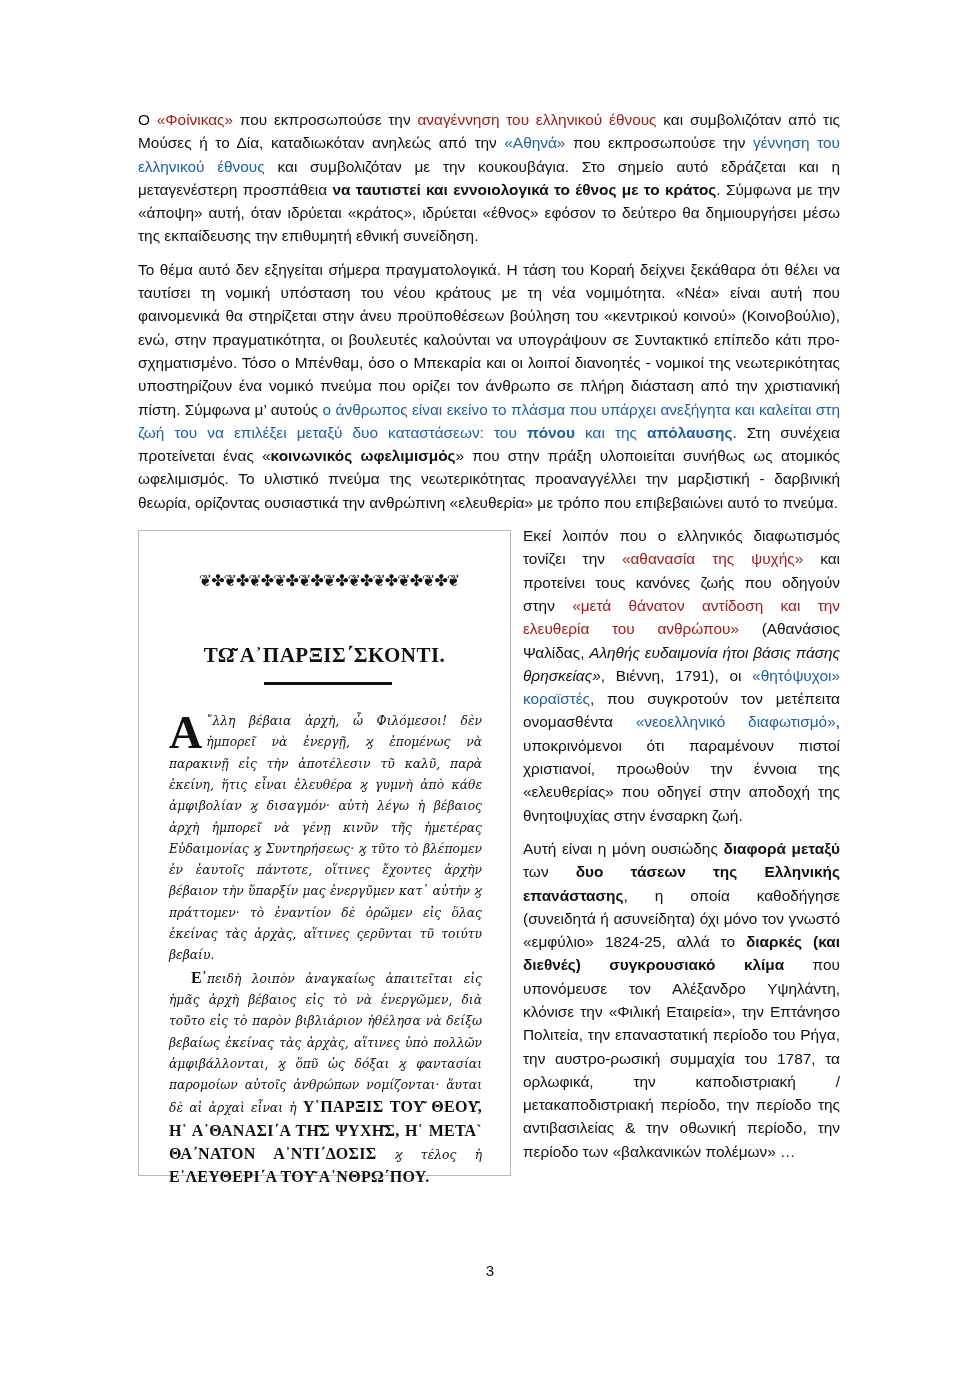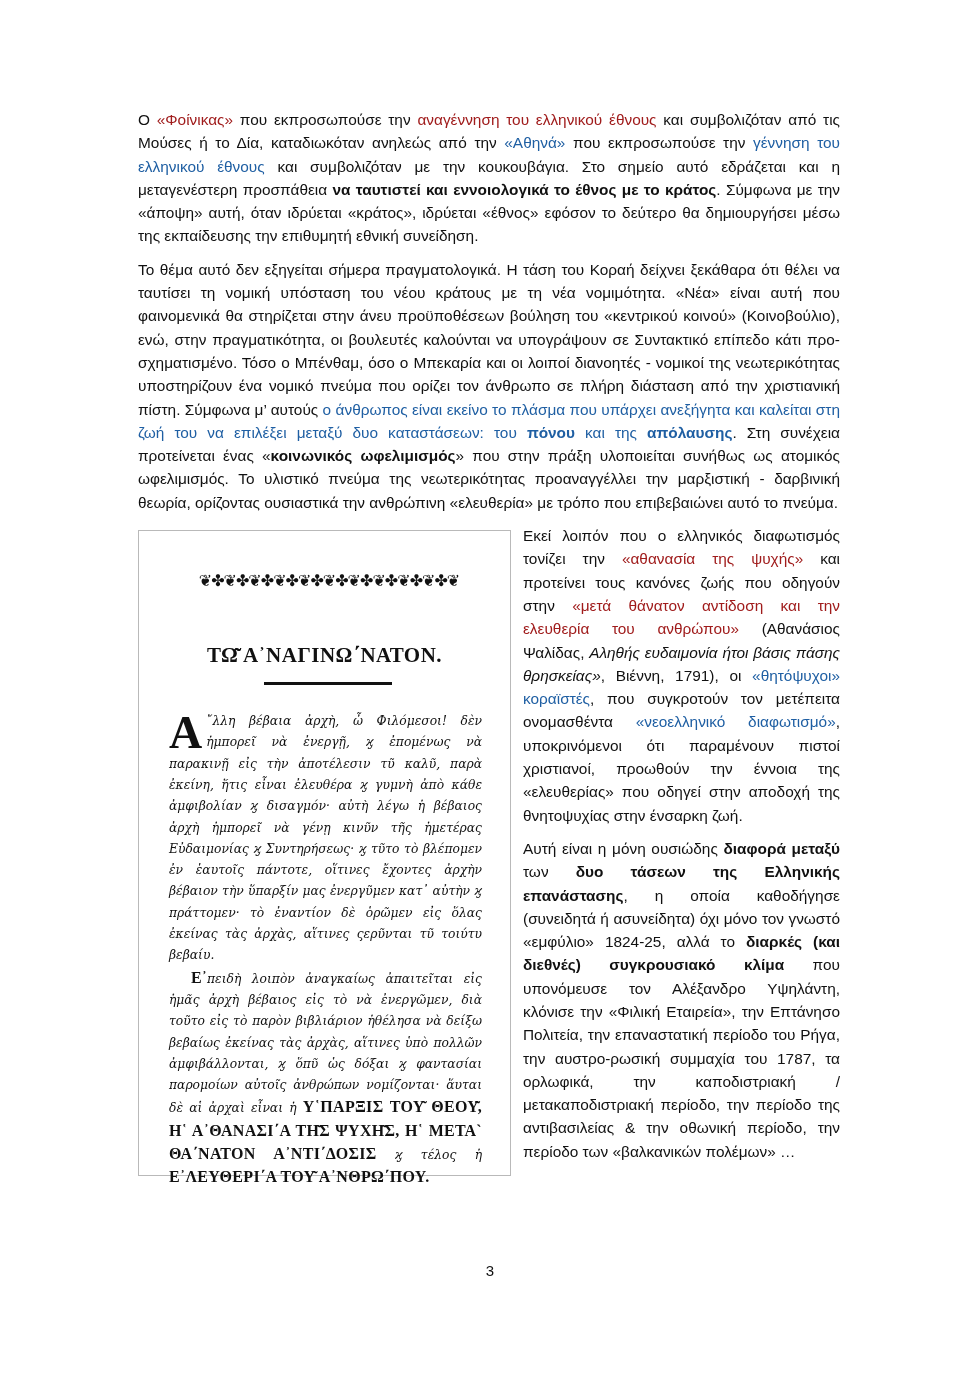--- a/index.html
+++ b/index.html
@@ -35,21 +35,21 @@
   <p>
     <span>Ο </span><span class="red">«Φοίνικας»</span><span> που εκπροσωπούσε την </span><span class="red">αναγέννηση του ελληνικού έθνους</span><span> και συμβολιζόταν από τις Μούσες ή το Δία, καταδιωκόταν ανηλεώς από την </span><span class="blue">«Αθηνά»</span><span> που εκπροσωπούσε την </span><span class="blue">γέννηση του ελληνικού έθνους</span><span> και συμβολιζόταν με την κουκουβάγια. Στο σημείο αυτό εδράζεται και η μεταγενέστερη προσπάθεια </span><b>να ταυτιστεί και εννοιολογικά το έθνος με το κράτος</b><span>. Σύμφωνα με την «άποψη» αυτή, όταν ιδρύεται «κράτος», ιδρύεται «έθνος» εφόσον το δεύτερο θα δημιουργήσει μέσω της εκπαίδευσης την επιθυμητή εθνική συνείδηση.</span>
   </p>
 
   <p>
     <span>Το θέμα αυτό δεν εξηγείται σήμερα πραγματολογικά. Η τάση του Κοραή δείχνει ξεκάθαρα ότι θέλει να ταυτίσει τη νομική υπόσταση του νέου κράτους με τη νέα νομιμότητα. «Νέα» είναι αυτή που φαινομενικά θα στηρίζεται στην άνευ προϋποθέσεων βούληση του «κεντρικού κοινού» (Κοινοβούλιο), ενώ, στην πραγματικότητα, οι βουλευτές καλούνται να υπογράψουν σε Συντακτικό επίπεδο κάτι προ-σχηματισμένο. Τόσο ο Μπένθαμ, όσο ο Μπεκαρία και οι λοιποί διανοητές - νομικοί της νεωτερικότητας υποστηρίζουν ένα νομικό πνεύμα που ορίζει τον άνθρωπο σε πλήρη διάσταση από την χριστιανική πίστη. Σύμφωνα μ’ αυτούς </span><span class="blue"><span>ο άνθρωπος είναι εκείνο το πλάσμα που υπάρχει ανεξήγητα και καλείται στη ζωή του να επιλέξει μεταξύ δυο καταστάσεων: του </span><b>πόνου</b><span> και της </span><b>απόλαυσης</b></span><span>. Στη συνέχεια προτείνεται ένας «</span><b>κοινωνικός ωφελιμισμός</b><span>» που στην πράξη υλοποιείται συνήθως ως ατομικός ωφελιμισμός. Το υλιστικό πνεύμα της νεωτερικότητας προαναγγέλλει την μαρξιστική - δαρβινική θεωρία, ορίζοντας ουσιαστικά την ανθρώπινη «ελευθερία» με τρόπο που επιβεβαιώνει αυτό το πνεύμα.</span>
   </p>
 
   <div class="figure">
     <div class="ornament">❦✤❦✤❦✤❦✤❦✤❦✤❦✤❦✤❦✤❦✤❦</div>
-    <div class="fig-title">ΤΩ͂͂ Α᾽ΝΑΓΙΝΩ΄ΝΑΤΟΝ.</div>
+    <div class="fig-title">ΤΩ͂͂ Α᾽ΠΑΡΞΙΣ΄ΣΚΟΝΤΙ.</div>
     <div class="fig-rule"></div>
     <div class="fig-body">
       <span class="dropcap">Α</span><span>῎λλη βέβαια ἀρχὴ, ὦ Φιλόμεσοι! δὲν ἠμπορεῖ νὰ ἐνεργῇ, ϗ ἐπομένως νὰ παρακινῇ εἰς τὴν ἀποτέλεσιν τῦ καλῦ, παρὰ ἐκείνη, ἥτις εἶναι ἐλευθέρα ϗ γυμνὴ ἀπὸ κάθε ἀμφιβολίαν ϗ δισαγμόν· αὐτὴ λέγω ἡ βέβαιος ἀρχὴ ἠμπορεῖ νὰ γένῃ κινῦν τῆς ἡμετέρας Εὐδαιμονίας ϗ Συντηρήσεως· ϗ τῦτο τὸ βλέπομεν ἐν ἑαυτοῖς πάντοτε, οἵτινες ἔχοντες ἀρχὴν βέβαιον τὴν ὕπαρξίν μας ἐνεργῦμεν κατ᾽ αὐτὴν ϗ πράττομεν· τὸ ἐναντίον δὲ ὁρῶμεν εἰς ὅλας ἐκείνας τὰς ἀρχὰς, αἵτινες ςερῦνται τῦ τοιύτυ βεβαίυ.</span><br>
       <span class="indent"></span><b style="font-style:normal;font-family:'Liberation Serif',serif;font-size:16px">Ε᾽</b><span>πειδὴ λοιπὸν ἀναγκαίως ἀπαιτεῖται εἰς ἡμᾶς ἀρχὴ βέβαιος εἰς τὸ νὰ ἐνεργῶμεν, διὰ τοῦτο εἰς τὸ παρὸν βιβλιάριον ἠθέλησα νὰ δείξω βεβαίως ἐκείνας τὰς ἀρχὰς, αἵτινες ὑπὸ πολλῶν ἀμφιβάλλονται, ϗ ὅπῦ ὡς δόξαι ϗ φαντασίαι παρομοίων αὐτοῖς ἀνθρώπων νομίζονται· ἅυται δὲ αἱ ἀρχαὶ εἶναι ἡ </span><span class="caps">Υ῾ΠΑΡΞΙΣ ΤΟΥ͂ ΘΕΟΥ͂, Η῾ Α᾽ΘΑΝΑΣΙ΄Α ΤΗ͂Σ ΨΥΧΗ͂Σ, Η῾ ΜΕΤΑ` ΘΑ΄ΝΑΤΟΝ Α᾽ΝΤΙ΄ΔΟΣΙΣ</span><span> ϗ τέλος ἡ </span><span class="caps">Ε᾽ΛΕΥΘΕΡΙ΄Α ΤΟΥ͂ Α᾽ΝΘΡΩ΄ΠΟΥ.</span>
     </div>
   </div>
 
   <p>
     <span>Εκεί λοιπόν που ο ελληνικός διαφωτισμός τονίζει την </span><span class="red">«αθανασία της ψυχής»</span><span> και προτείνει τους κανόνες ζωής που οδηγούν στην </span><span class="red">«μετά θάνατον αντίδοση και την ελευθερία του ανθρώπου»</span><span> (Αθανάσιος Ψαλίδας, </span><i>Αληθής ευδαιμονία ήτοι βάσις πάσης θρησκείας»</i><span>, Βιέννη, 1791), οι </span><span class="blue">«θητόψυχοι» κοραϊστές</span><span>, που συγκροτούν τον μετέπειτα ονομασθέντα </span><span class="blue">«νεοελληνικό διαφωτισμό»</span><span>, υποκρινόμενοι ότι παραμένουν πιστοί χριστιανοί, προωθούν την έννοια της «ελευθερίας» που οδηγεί στην αποδοχή της θνητοψυχίας στην ένσαρκη ζωή.</span>
   </p>

